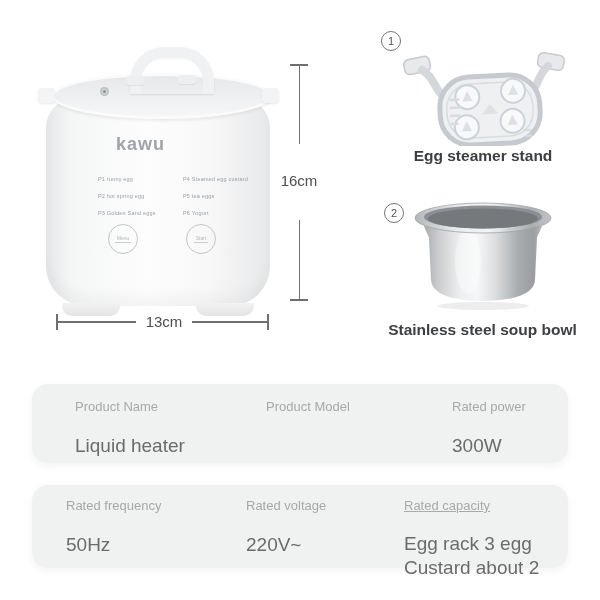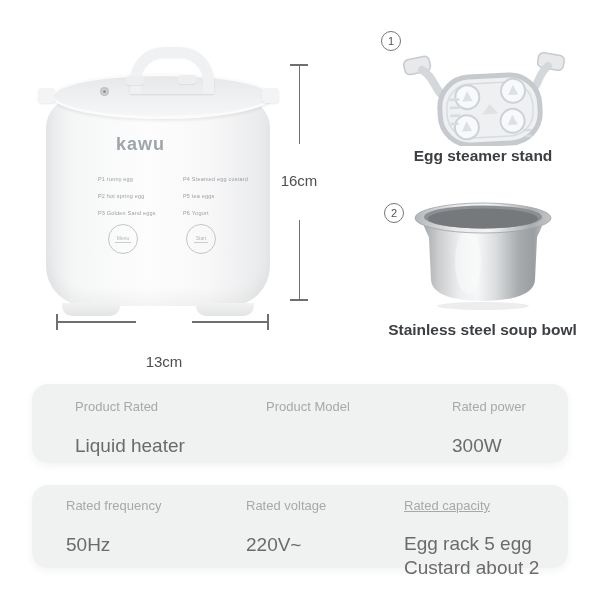--- a/index.html
+++ b/index.html
@@ -93,21 +93,21 @@
     <div class="dim" style="left:290px;top:64px;width:18px;height:1.5px;"></div>
     <div class="dim" style="left:298.5px;top:64px;width:1.5px;height:80px;"></div>
     <div class="dim-label" style="left:276px;top:172px;width:46px;">16cm</div>
     <div class="dim" style="left:298.5px;top:220px;width:1.5px;height:80px;"></div>
     <div class="dim" style="left:290px;top:299px;width:18px;height:1.5px;"></div>
   </div>
 
   <div>
     <div class="dim" style="left:56px;top:314px;width:1.5px;height:16px;"></div>
     <div class="dim" style="left:56px;top:321px;width:80px;height:1.5px;"></div>
-    <div class="dim-label" style="left:136px;top:313px;width:56px;margin-top:40px;">13cm</div>
+    <div class="dim-label" style="left:136px;top:313px;width:56px;">13cm</div>
     <div class="dim" style="left:192px;top:321px;width:76px;height:1.5px;"></div>
     <div class="dim" style="left:267px;top:314px;width:1.5px;height:16px;"></div>
   </div>
 
   <div class="num-badge" style="left:381px;top:31px;">
     <span>1</span>
   </div>
 
   <svg width="172" height="98" viewBox="0 0 172 98" style="position:absolute;left:398px;top:48px;">
     <rect x="6" y="10" width="26" height="15" rx="5" fill="#e7e9eb" stroke="#c7cad0" stroke-width="1.5" transform="rotate(-12 19 17)"></rect>
@@ -160,28 +160,28 @@
     <path d="M 16 30 C 18 36, 20 38, 21 42 L 23 84 C 24 100, 50 105, 75 105
              C 100 105, 126 100, 127 84 L 129 42 C 130 38, 132 36, 134 30 Z" fill="url(#bowlGrad)"></path>
     <ellipse cx="60" cy="66" rx="13" ry="32" fill="#ffffff" opacity="0.4"></ellipse>
     <ellipse cx="75" cy="22" rx="68" ry="15" fill="url(#rimGrad)" stroke="#9fa2a5" stroke-width="0.8"></ellipse>
     <ellipse cx="75" cy="21" rx="59" ry="11.5" fill="#8c8f93"></ellipse>
     <ellipse cx="75" cy="22.5" rx="55" ry="10" fill="#76797c"></ellipse>
   </svg>
   <div class="acc-label" style="left:375px;top:321px;width:215px;">Stainless steel soup bowl</div>
 
   <div class="panel" style="top:384px;height:79px;"></div>
-  <div class="spec-label" style="left:75px;top:399px;">Product Rated</div>
+  <div class="spec-label" style="left:75px;top:399px;">Product Name</div>
   <div class="spec-value" style="left:75px;top:416px;">Liquid heater</div>
   <div class="spec-label" style="left:266px;top:399px;">Product Model</div>
   <div class="spec-label" style="left:452px;top:399px;">Rated power</div>
   <div class="spec-value" style="left:452px;top:416px;">300W</div>
 
   <div class="panel" style="top:485px;height:83px;"></div>
   <div class="spec-label" style="left:66px;top:498px;">Rated frequency</div>
   <div class="spec-value" style="left:66px;top:515px;">50Hz</div>
   <div class="spec-label" style="left:246px;top:498px;">Rated voltage</div>
   <div class="spec-value" style="left:246px;top:515px;">220V~</div>
   <div class="spec-label" style="left:404px;top:498px;text-decoration:underline;">Rated capacity</div>
-  <div class="spec-value" style="left:404px;top:514px;">Egg rack 5 egg</div>
+  <div class="spec-value" style="left:404px;top:514px;">Egg rack 3 egg</div>
   <div class="spec-value" style="left:404px;top:538px;">Custard about 2</div>
 
 </div>
 
 </body></html>

